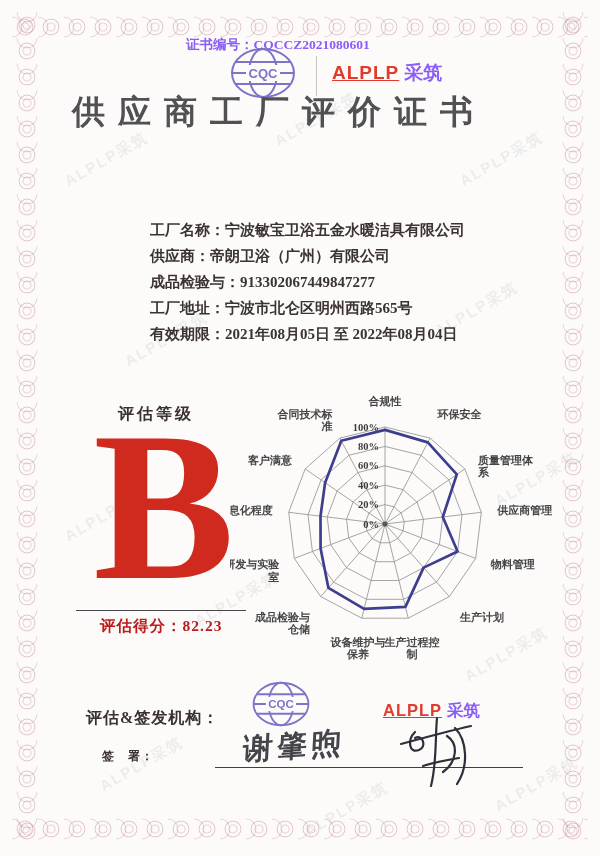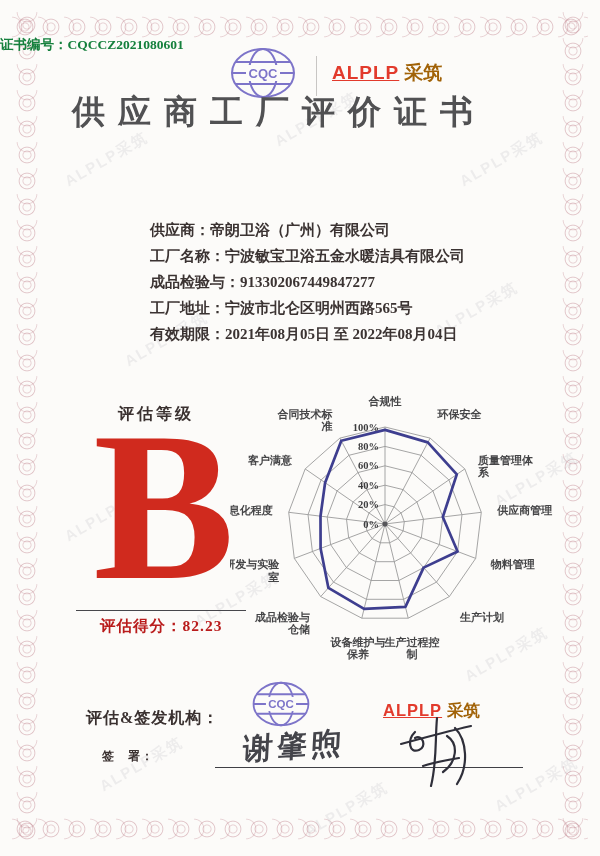--- a/index.html
+++ b/index.html
@@ -28,28 +28,28 @@
   }
   .lace-top{top:14px;} .lace-bottom{bottom:14px;}
   .lace-left{left:14px;} .lace-right{right:14px;}
 
   
   .wm{position:absolute;font-family:"Liberation Sans","DejaVu Sans",sans-serif;
       font-weight:bold;font-size:15px;letter-spacing:2px;color:rgba(120,122,138,.11);
       transform:rotate(-30deg);white-space:nowrap;pointer-events:none;}
 
   
-  .cert-no{position:absolute;top:36px;left:0;right:44px;text-align:left;
-           font-size:13.5px;font-weight:bold;color:#15803d;}
+  .cert-no{position:absolute;top:36px;left:0;right:44px;text-align:center;
+           font-size:13.5px;font-weight:bold;color:#8b5cf6;}
   .logo-row{position:absolute;top:46px;left:0;width:600px;height:56px;}
   .cqc-logo{position:absolute;}
   .logo-divider{position:absolute;left:316px;top:10px;width:1px;height:40px;background:#c8c6c4;}
   .alplp{font-family:"Liberation Sans","DejaVu Sans",sans-serif;font-weight:bold;white-space:nowrap;}
   .alplp .latin{letter-spacing:1px;text-decoration:underline;}
-  .alplp .cn{color:#a16207;margin-left:5px;}
+  .alplp .cn{color:#8b5cf6;margin-left:5px;}
   .alplp-top{position:absolute;left:332px;top:14px;font-size:19px;}
   .title{position:absolute;top:90px;left:0;width:540px;text-align:center;
          font-size:33px;font-weight:bold;letter-spacing:13px;padding-left:18px;
          box-sizing:border-box;color:#515153;}
 
   
   .fields{position:absolute;left:150px;top:217px;font-size:15px;font-weight:bold;color:#3b3332;}
   .field-row{line-height:26px;white-space:nowrap;}
 
   
@@ -113,22 +113,22 @@
     </svg>
     <div class="logo-divider"></div>
     <div class="alplp alplp-top">
       <span class="latin" id="alplp-latin-top" style="color: rgb(226, 58, 44);">ALPLP</span><span class="cn">采筑</span>
     </div>
   </div>
 
   <div class="title">供应商工厂评价证书</div>
 
   <div class="fields">
+    <div class="field-row"><span>工厂名称：</span><span>宁波敏宝卫浴五金水暖洁具有限公司</span></div>
     <div class="field-row"><span>供应商：</span><span>帝朗卫浴（广州）有限公司</span></div>
-    <div class="field-row"><span>工厂名称：</span><span>宁波敏宝卫浴五金水暖洁具有限公司</span></div>
     <div class="field-row"><span>成品检验与：</span><span>913302067449847277</span></div>
     <div class="field-row"><span>工厂地址：</span><span>宁波市北仑区明州西路565号</span></div>
     <div class="field-row"><span>有效期限：</span><span>2021年08月05日 至 2022年08月04日</span></div>
   </div>
 
   <div class="grade-label">评估等级</div>
   <div class="grade" id="grade-letter" style="color: rgb(208, 42, 30);">B</div>
   <div class="score-rule"></div>
   <div class="score-line"><span>评估得分：</span><span>82.23</span></div>
 

